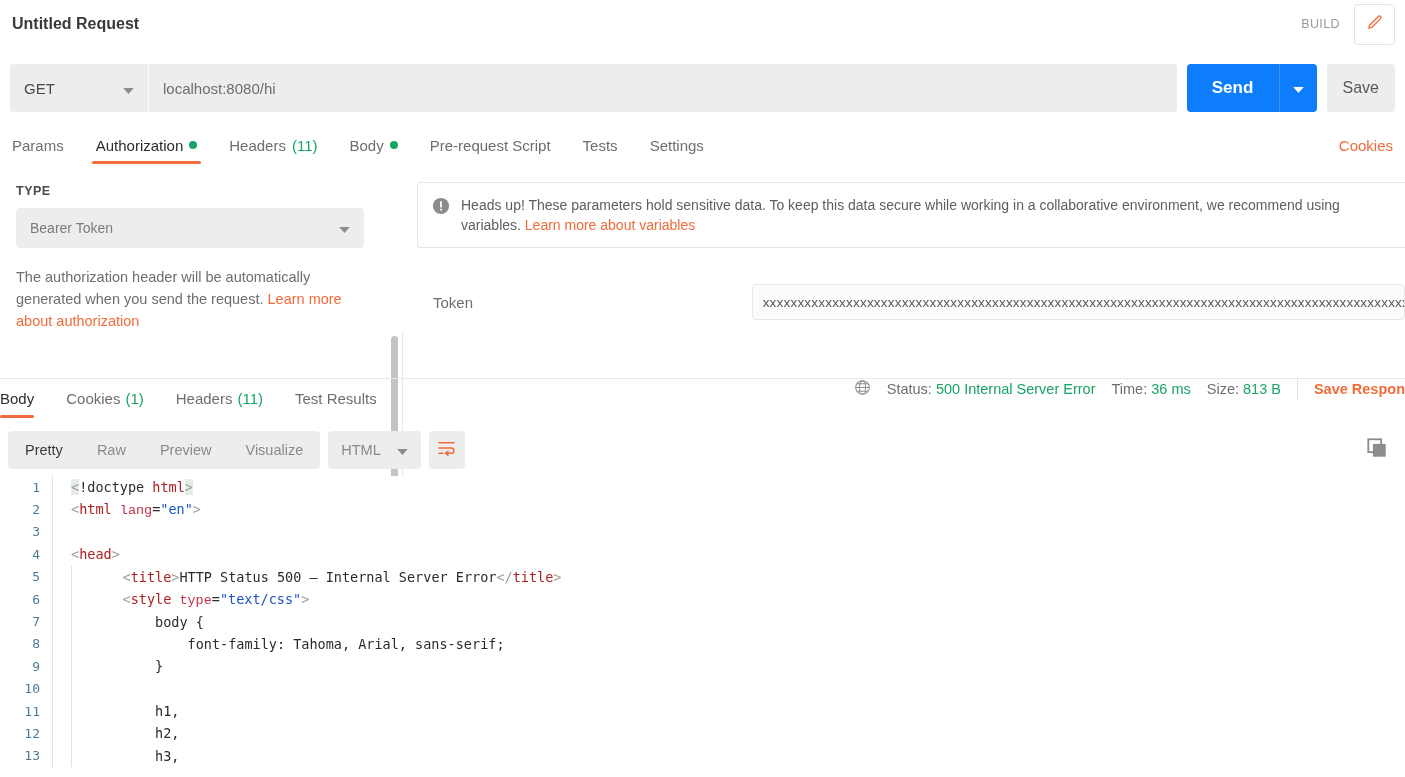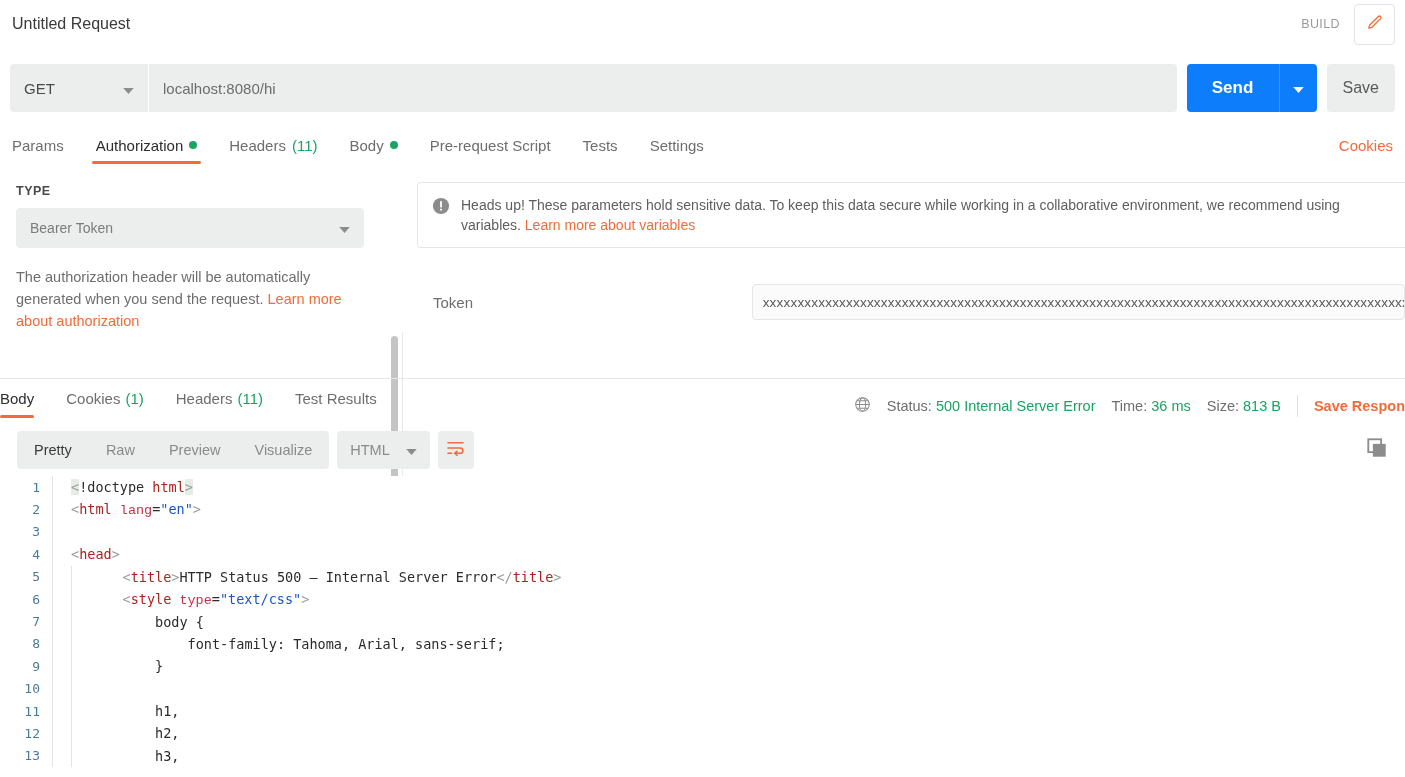--- a/index.html
+++ b/index.html
@@ -13,21 +13,21 @@
   }
   .app { position: relative; width: 1405px; height: 777px; background:#fff; }
 
   
   .titlebar {
     position: absolute; left:0; top:0; width:1405px; height:48px;
     display:flex; align-items:center;
   }
   .req-title {
     margin-left: 12px;
-    font-size: 16px; color:#3a3a3a; font-weight: 400;
+    font-size: 16px; color:#3a3a3a; font-weight: 700;
   }
   .titlebar-right {
     margin-left:auto; display:flex; align-items:center; gap:14px; padding-right:10px;
   }
   .build-label { font-size:12.5px; color:#9a9a9a; letter-spacing:0.4px; }
   .edit-btn {
     width:41px; height:41px; border:1px solid #e3e3e3; border-radius:4px;
     background:#fff; display:flex; align-items:center; justify-content:center;
     cursor:pointer;
   }
@@ -137,32 +137,32 @@
     position:relative; height:39px; display:flex; align-items:center; gap:5px;
     padding:0 16px; font-size:15px; color:#6e6e6e; cursor:pointer; white-space:nowrap;
   }
   .sp-tab:first-child { padding-left:0; padding-right:16px; }
   .sp-tab.active { color:#2e2e2e; }
   .sp-tab.active::after {
     content:""; position:absolute; left:0; right:16px; bottom:0; height:3px;
     background:#f26b3a; border-radius:2px;
   }
   .status-strip {
-    position:absolute; right:0; top:386px; height:39px;
+    position:absolute; right:0; top:369px; height:39px;
     display:flex; align-items:center; gap:16px; font-size:14.5px; color:#6e6e6e;
     padding-right:0;
   }
   .status-strip .val { color:#19a463; }
   .strip-div { width:1px; height:22px; background:#e0e0e0; }
   .save-resp { color:#f26b3a; font-weight:600; cursor:pointer; white-space:nowrap; }
 
   
   .resp-toolbar {
     position:absolute; left:0; top:428px; width:1405px; height:44px;
-    display:flex; align-items:center; padding-left:17px; gap:8px;
+    display:flex; align-items:center; padding-left:8px; gap:8px;
   }
   .seg-group { display:flex; background:#eceded; border-radius:4px; height:38px; align-items:center; }
   .seg {
     height:38px; padding:0 17px; display:flex; align-items:center;
     font-size:14.5px; color:#8a8a8a; cursor:pointer; border-radius:4px;
   }
   .seg.active { color:#3a3a3a; }
   .fmt-select {
     height:38px; background:#eceded; border-radius:4px; padding:0 13px;
     display:flex; align-items:center; gap:16px; font-size:14.5px; color:#8a8a8a; cursor:pointer;

